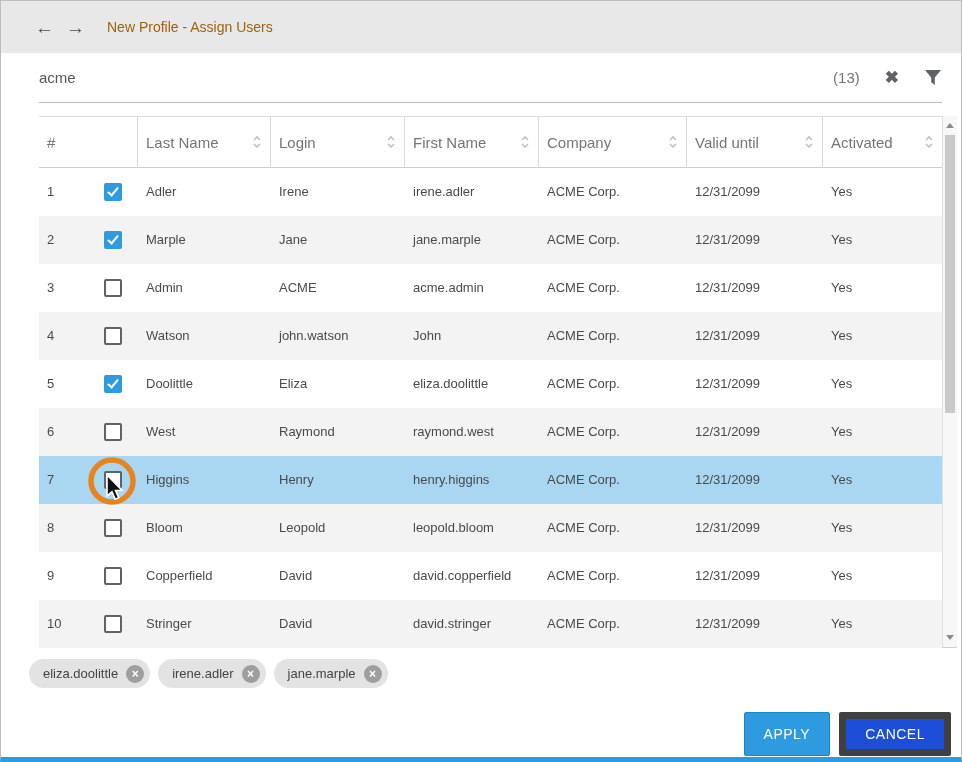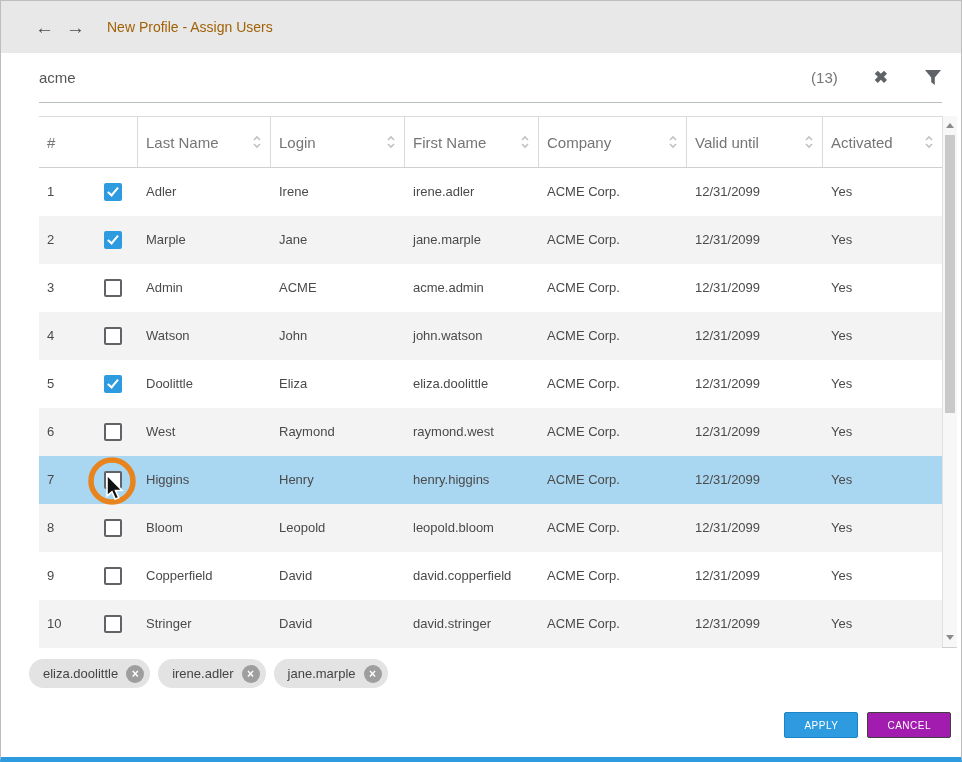--- a/index.html
+++ b/index.html
@@ -29,21 +29,21 @@
   }
   .topbar .title { font-size: 14px; color: #a16207; margin-left: 10px; }
 
   
   .searchbar {
     position: absolute; top: 52px; left: 38px; width: 903px; height: 50px;
     border-bottom: 1px solid #b7bcbf;
     display: flex; align-items: center;
   }
   .search-value { font-size: 15px; color: #555; flex: 0 0 auto; }
-  .search-right { margin-left: auto; display: flex; align-items: center; gap: 36px; }
+  .search-right { margin-left: auto; display: flex; align-items: center; gap: 25px; }
   .count { font-size: 15px; color: #757575; }
   .clear-icon { font-size: 17px; color: #5f6368; font-weight: bold; cursor: pointer; line-height: 1; }
   .filter-icon { cursor: pointer; display: block; }
 
   
   .table {
     position: absolute; top: 115px; left: 38px; width: 918px; height: 532px;
     border-bottom: 1px solid #d0d0d0;
   }
   .thead, .trow {
@@ -118,27 +118,27 @@
     display: flex; align-items: center; justify-content: center;
     cursor: pointer; line-height: 1;
   }
 
   
   .actions {
     position: absolute; top: 711px; right: 10px;
     display: flex; gap: 9px;
   }
   .btn {
-    height: 26px; padding: 0 19px;
+    height: 44px; padding: 0 19px;
     font-family: "Liberation Sans", sans-serif;
-    font-size: 10px; letter-spacing: 0.5px;
+    font-size: 14px; letter-spacing: 0.5px;
     color: #fff; cursor: pointer; border-radius: 2px;
   }
   .btn-apply { background: #2e9be0; border: 1px solid #1d84c4; }
-  .btn-cancel { background: #a21caf; border: 1px solid #404040; }
+  .btn-cancel { background: #1d4ed8; border: 7px solid #404040; }
 
   
   .overlay {
     position: absolute; top: 0; left: 0; width: 962px; height: 762px;
     pointer-events: none; z-index: 50;
   }
 </style>
 </head>
 <body>
 
@@ -261,22 +261,22 @@
     <div class="cell">12/31/2099</div>
     <div class="cell">Yes</div>
   </div>
 
   <div class="trow alt">
     <div class="cell c-num">
       <span class="rownum">4</span>
       <span class="checkbox"></span>
     </div>
     <div class="cell">Watson</div>
+    <div class="cell">john.watson</div>
     <div class="cell">John</div>
-    <div class="cell">john.watson</div>
     <div class="cell">ACME Corp.</div>
     <div class="cell">12/31/2099</div>
     <div class="cell">Yes</div>
   </div>
 
   <div class="trow">
     <div class="cell c-num">
       <span class="rownum">5</span>
       <span class="checkbox checked"></span>
     </div>

